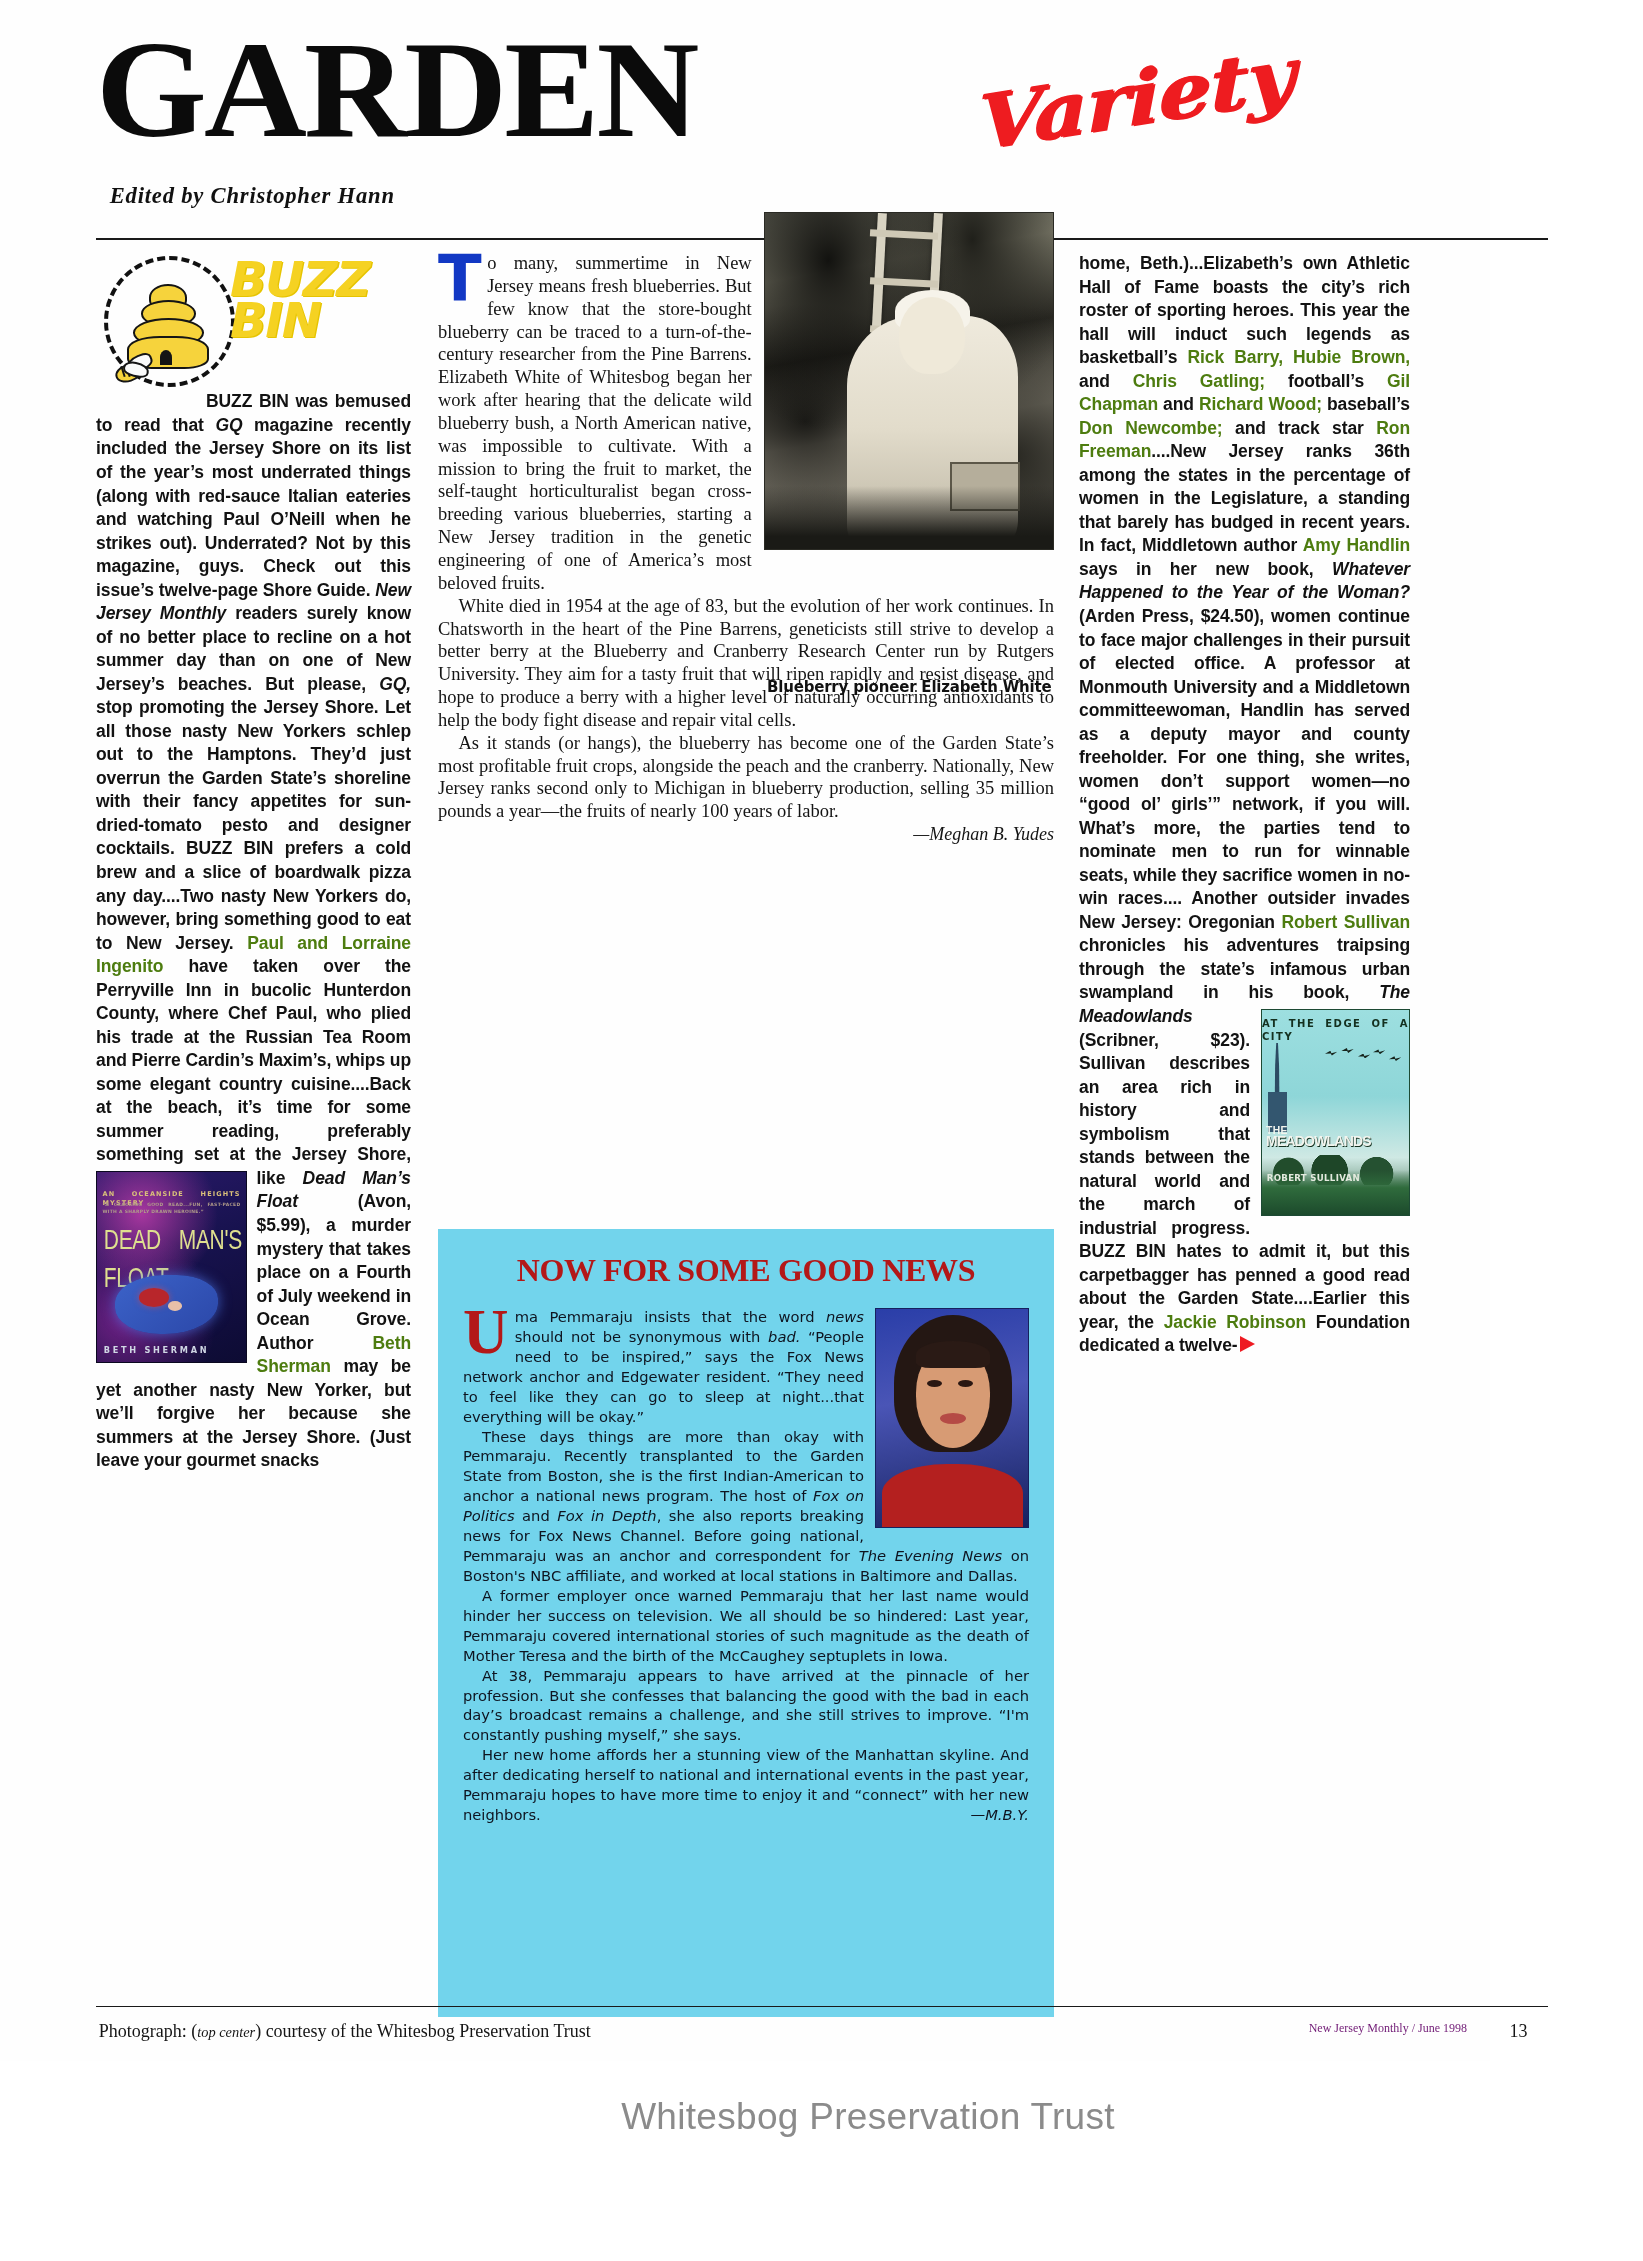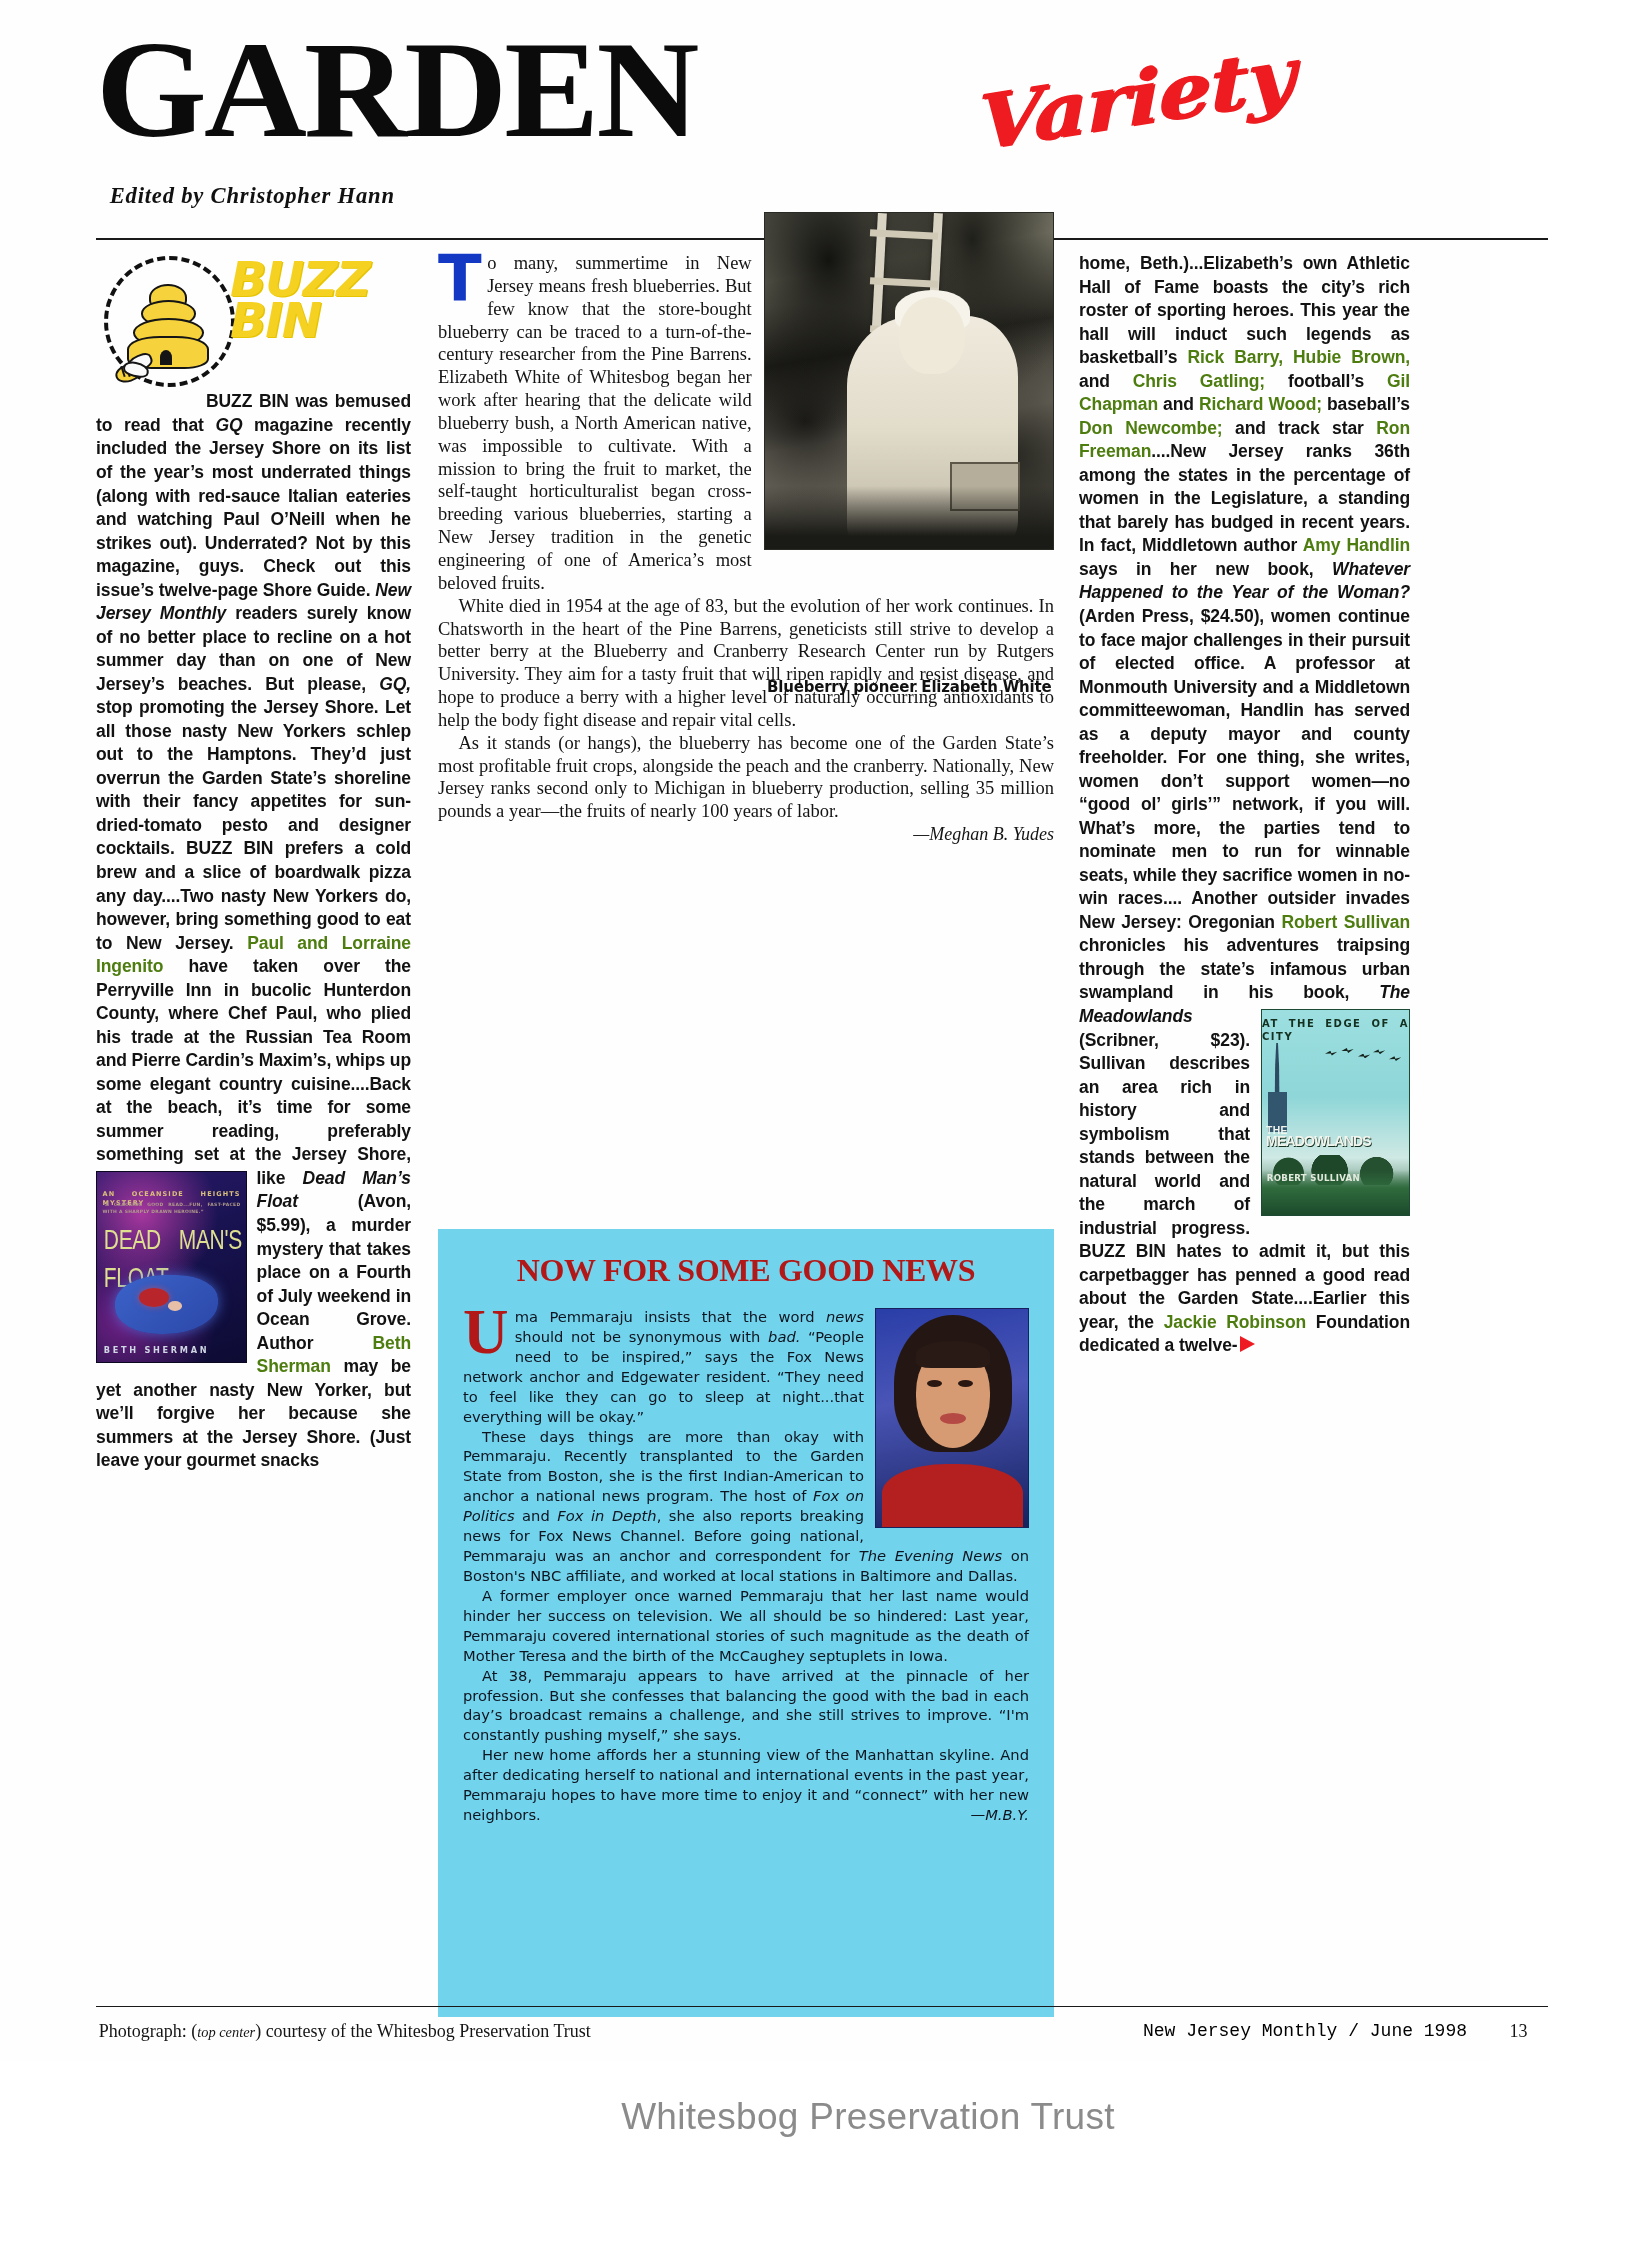--- a/index.html
+++ b/index.html
@@ -206,21 +206,21 @@
 
   .arrow-red{display:inline-block;width:0;height:0;border-left:15px solid #ee1b22;border-top:8.2px solid transparent;border-bottom:8.2px solid transparent;vertical-align:-0.7px;margin-left:2.7px;}
 
   
   .footer{
     position:absolute;left:96px;top:2006px;width:1452px;height:48px;
   }
   .rule-bottom{position:absolute;left:0;top:0;width:1452px;height:1.4px;background:#1a1a1a;}
   .foot-left{position:absolute;left:2.7px;top:15px;font-family:"Liberation Serif",serif;font-size:18px;color:#151515;}
   .foot-left .sm{font-style:italic;font-size:14.4px;}
-  .foot-right{position:absolute;right:81px;top:15px;font-family:Liberation Mono, monospace;font-size:18px;color:#000000;}
+  .foot-right{position:absolute;right:81px;top:15px;font-family:Liberation Serif, serif;font-size:12px;color:#701a75;}
   .foot-pg{position:absolute;right:20.5px;top:15px;font-family:"Liberation Serif",serif;font-size:18px;color:#151515;}
 
   .watermark{
     position:absolute;left:0;top:2096px;width:1644px;text-align:center;
     font-family:"Liberation Sans",sans-serif;font-size:37px;color:#8b8b8b;
     letter-spacing:0.3px;
   }
   .wm-inner{display:inline-block;margin-left:92px;}
 </style>
 </head>

